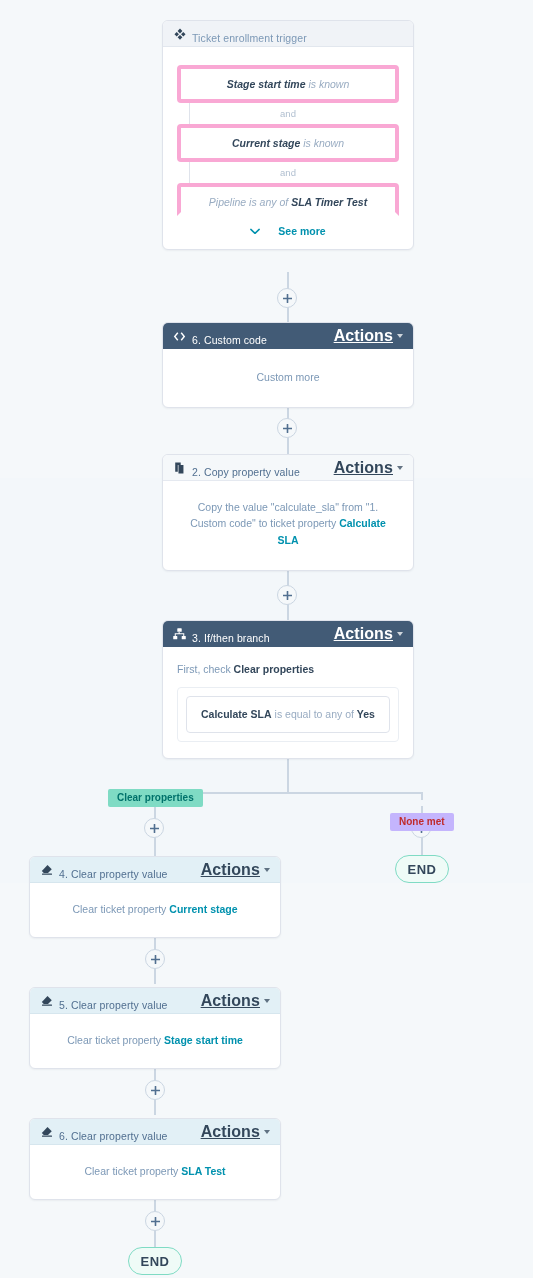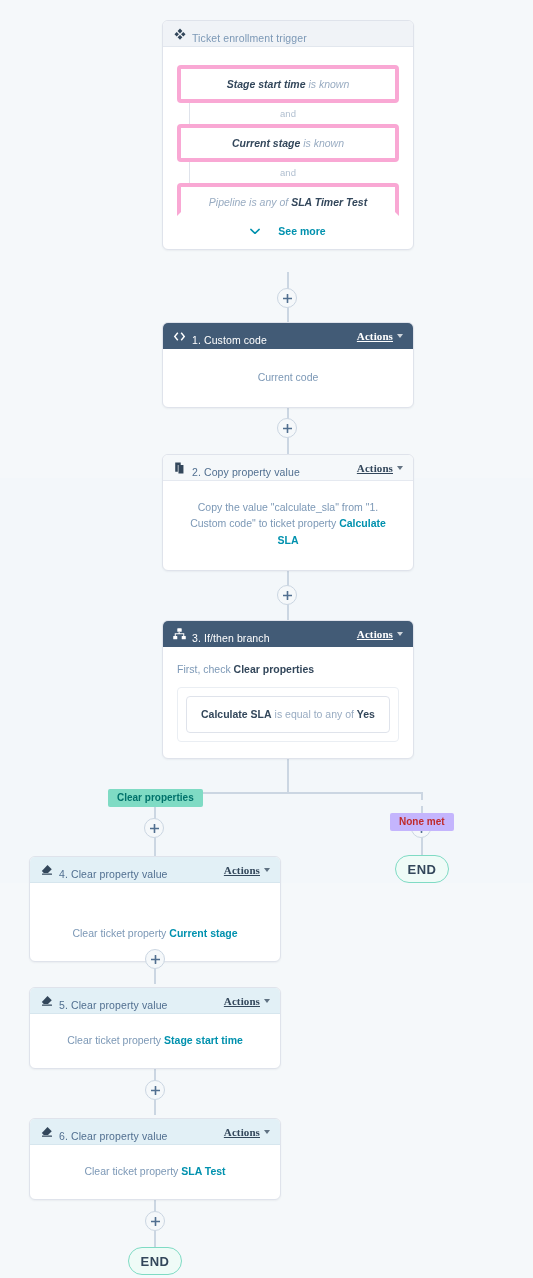--- a/index.html
+++ b/index.html
@@ -123,23 +123,22 @@
   }
   .head-cyan .ico svg { fill: #33475b; }
 
   
   .actions {
     display: inline-flex;
     align-items: center;
     gap: 4px;
     flex: 0 0 auto;
     cursor: pointer;
-    font-size: 11px;
+    font-size: 16px;
     font-weight: bold;
-    font-family: Liberation Serif, serif;
   }
   .actions .lbl { text-decoration: underline; }
   .head-dark .actions { color: #ffffff; }
   .head-light .actions,
   .head-cyan .actions { color: #33475b; }
   .caret {
     width: 0; height: 0;
     border-left: 3.5px solid transparent;
     border-right: 3.5px solid transparent;
     border-top: 4px solid currentColor;
@@ -337,28 +336,28 @@
       </svg>
   </div>
 
   <div class="card" style="left:162px;top:322px;width:252px;">
     <div class="card-head head-dark">
       <span class="ico">
         <svg width="13" height="11" viewBox="0 0 16 12">
             <path d="M5.2 0.7 L1 6 L5.2 11.3 L6.6 10.1 L3.3 6 L6.6 1.9 Z M10.8 0.7 L9.4 1.9 L12.7 6 L9.4 10.1 L10.8 11.3 L15 6 Z"></path>
           </svg>
       </span>
-      <span class="ttl">1. Custom code</span>
+      <span class="ttl">6. Custom code</span>
       <span class="actions">
         <span class="lbl">Actions</span>
         <span class="caret"></span>
       </span>
     </div>
     <div class="card-body" style="padding:20px 14px 22px;">
-      <span>Current code</span>
+      <span>Custom more</span>
     </div>
   </div>
 
   <div class="plus" style="left:277px;top:418px;">
     <svg width="9" height="9" viewBox="0 0 10 10">
         <path d="M5 0.6 V9.4 M0.6 5 H9.4" stroke="#516f90" stroke-width="1.8" stroke-linecap="round"></path>
       </svg>
   </div>
 
   <div class="card" style="left:162px;top:454px;width:252px;">
@@ -438,21 +437,21 @@
             <path d="M7.6 1.2 L12.6 6.2 L8.2 10.6 H3.2 L0.9 8.3 Z"></path>
             <rect x="1" y="11.2" width="12" height="1.5" rx="0.7"></rect>
           </svg>
       </span>
       <span class="ttl">4. Clear property value</span>
       <span class="actions">
         <span class="lbl">Actions</span>
         <span class="caret"></span>
       </span>
     </div>
-    <div class="card-body" style="padding:18px 14px 20px;margin-top:24px;">
+    <div class="card-body" style="padding:18px 14px 20px;">
       <span>Clear ticket property </span><span class="teal">Current stage</span>
     </div>
   </div>
 
   <div class="plus" style="left:145px;top:949px;">
     <svg width="9" height="9" viewBox="0 0 10 10">
         <path d="M5 0.6 V9.4 M0.6 5 H9.4" stroke="#516f90" stroke-width="1.8" stroke-linecap="round"></path>
       </svg>
   </div>
 

